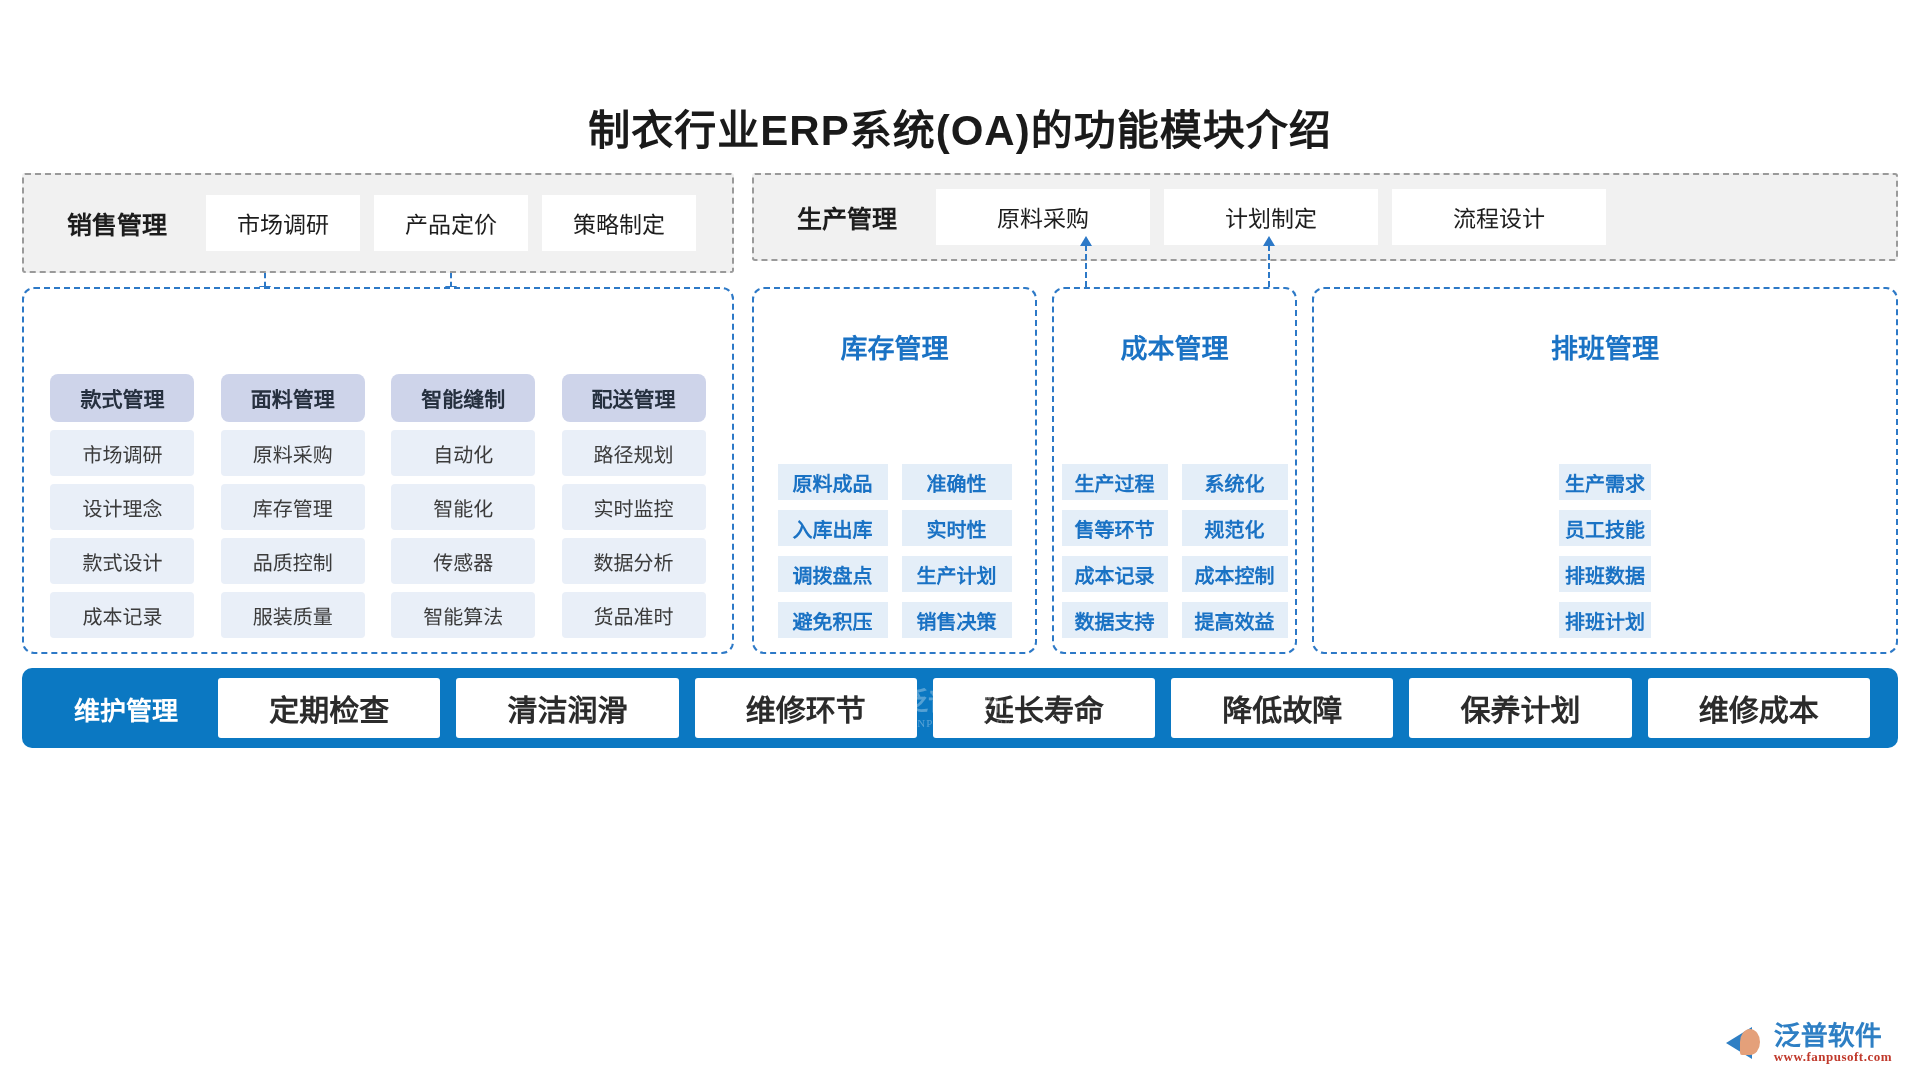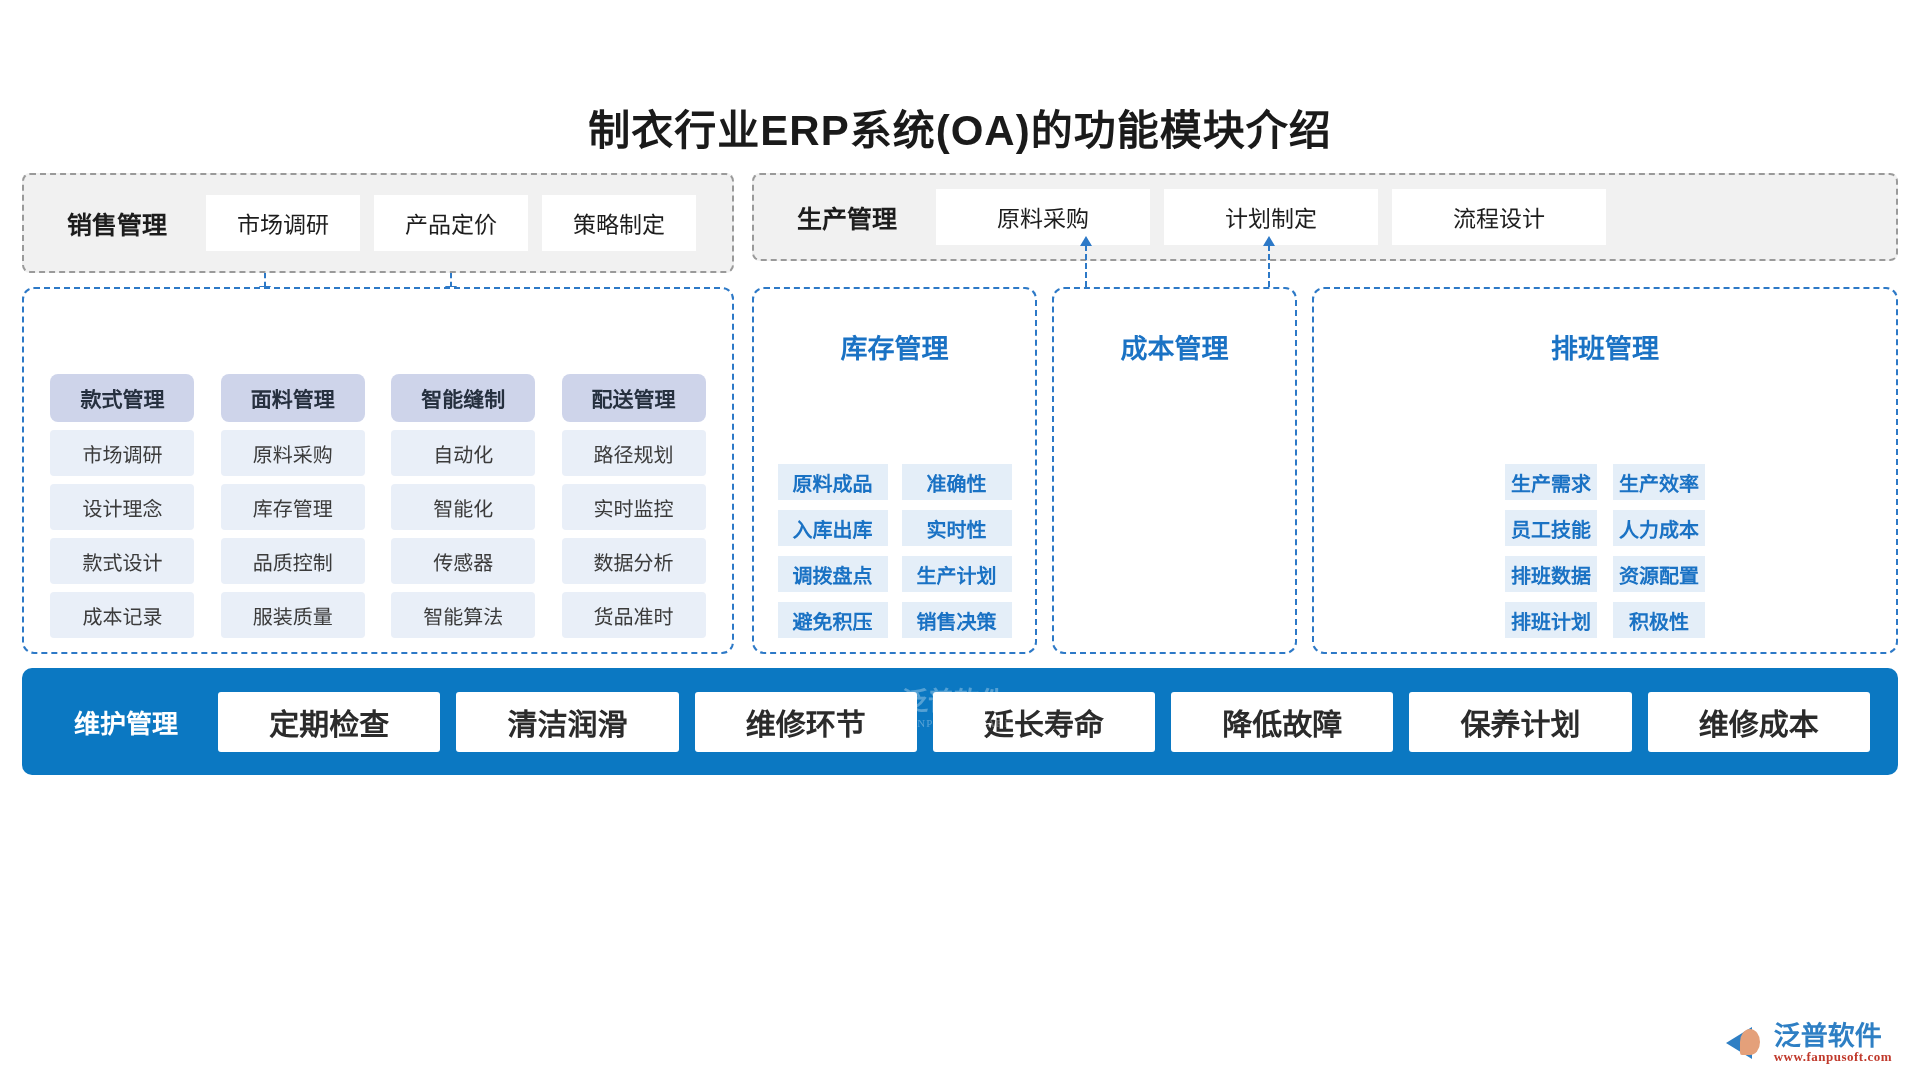--- a/index.html
+++ b/index.html
@@ -23,21 +23,21 @@
     color: #1a1a1a;
     letter-spacing: 1px;
     font-family: "Liberation Sans", "DejaVu Sans", sans-serif;
   }
 
   
   .hdr {
     position: absolute;
     background: #f1f1f1;
     border: 2px dashed #9a9a9a;
-    border-radius: 8px;
+    border-radius: 3px;
     display: flex;
     align-items: center;
     padding: 0 18px;
   }
   .hdr-title {
     font-size: 25px;
     font-weight: bold;
     color: #1d1d1d;
     white-space: nowrap;
     text-align: center;
@@ -147,21 +147,21 @@
   .conn .cap-dn, .conn .cap-up {
     position: absolute; left: -7px; width: 0; height: 0;
     border-left: 6px solid transparent; border-right: 6px solid transparent;
   }
   .conn .cap-dn { bottom: -9px; border-top: 10px solid #2d79c7; }
   .conn .cap-up { top: -9px;    border-bottom: 10px solid #2d79c7; }
 
   
   #maint {
     position: absolute;
-    left: 22px; top: 668px; width: 1876px; height: 107px;
+    left: 22px; top: 668px; width: 1876px; height: 80px;
     background: #0b78c2;
     border-radius: 10px;
     display: flex; align-items: center; padding: 0 20px;
   }
   #maint .m-title {
     width: 168px; text-align: center;
     font-size: 26px; font-weight: bold; color: #ffffff;
     white-space: nowrap;
   }
   #maint .m-cell {
@@ -302,36 +302,44 @@
     </div>
     <div class="arrow-row">
       <span class="tri-l"></span>
         <span class="dash3"></span>
     </div>
     <div class="lbl">退回</div>
   </div>
 
   <div class="bpanel" id="panel-cost">
     <div class="panel-head">成本管理</div>
+    <div class="cgrid">
+      <div class="ccol">
+        <div class="chip">生产过程</div>
+        <div class="chip">售等环节</div>
+        <div class="chip">成本记录</div>
+        <div class="chip">数据支持</div>
+      </div>
+      <div class="ccol">
+        <div class="chip">系统化</div>
+        <div class="chip">规范化</div>
+        <div class="chip">成本控制</div>
+        <div class="chip">提高效益</div>
+      </div>
+    </div>
   </div>
 
   <div class="bpanel" id="panel-shift">
     <div class="panel-head">排班管理</div>
     <div class="cgrid">
       <div class="ccol">
         <div class="chip">生产需求</div>
         <div class="chip">员工技能</div>
         <div class="chip">排班数据</div>
         <div class="chip">排班计划</div>
-      </div>
-      <div class="ccol">
-        <div class="chip">生产效率</div>
-        <div class="chip">人力成本</div>
-        <div class="chip">资源配置</div>
-        <div class="chip">积极性</div>
       </div>
     </div>
   </div>
 
   <div id="maint">
     <div class="m-title">维护管理</div>
     <div class="m-cell">定期检查</div>
     <div class="m-cell">清洁润滑</div>
     <div class="m-cell">维修环节</div>
     <div class="m-cell">延长寿命</div>

